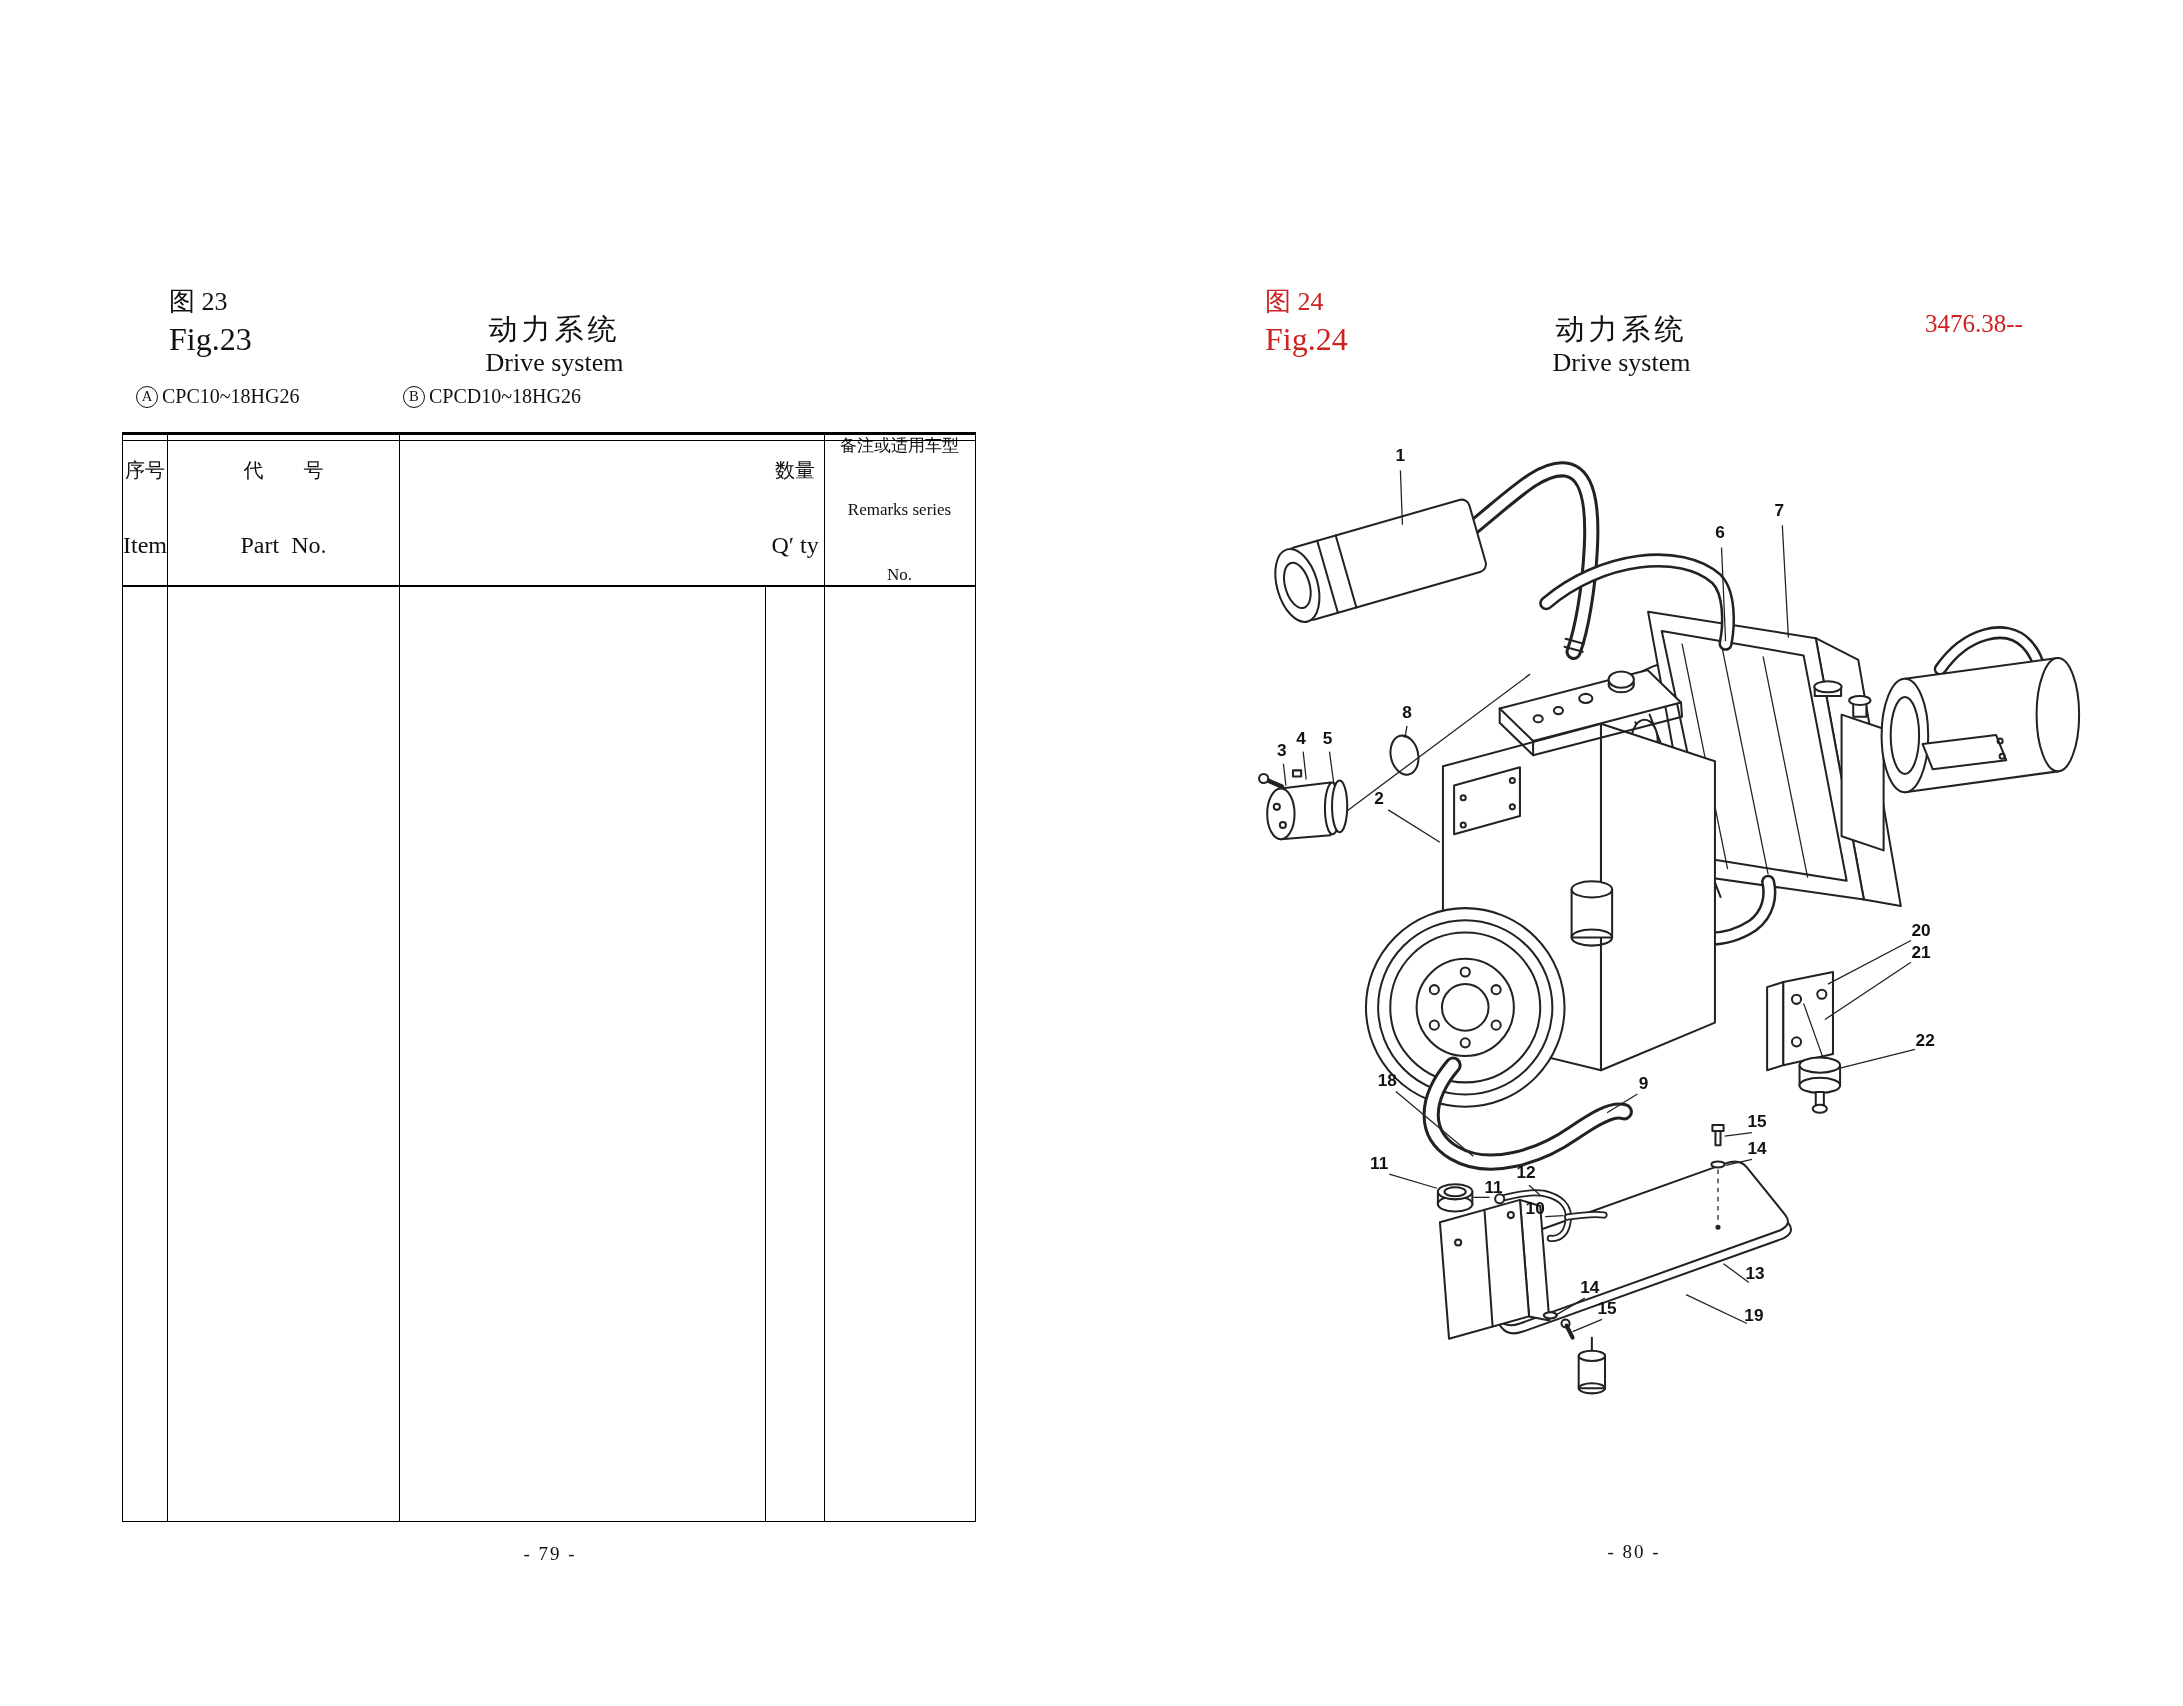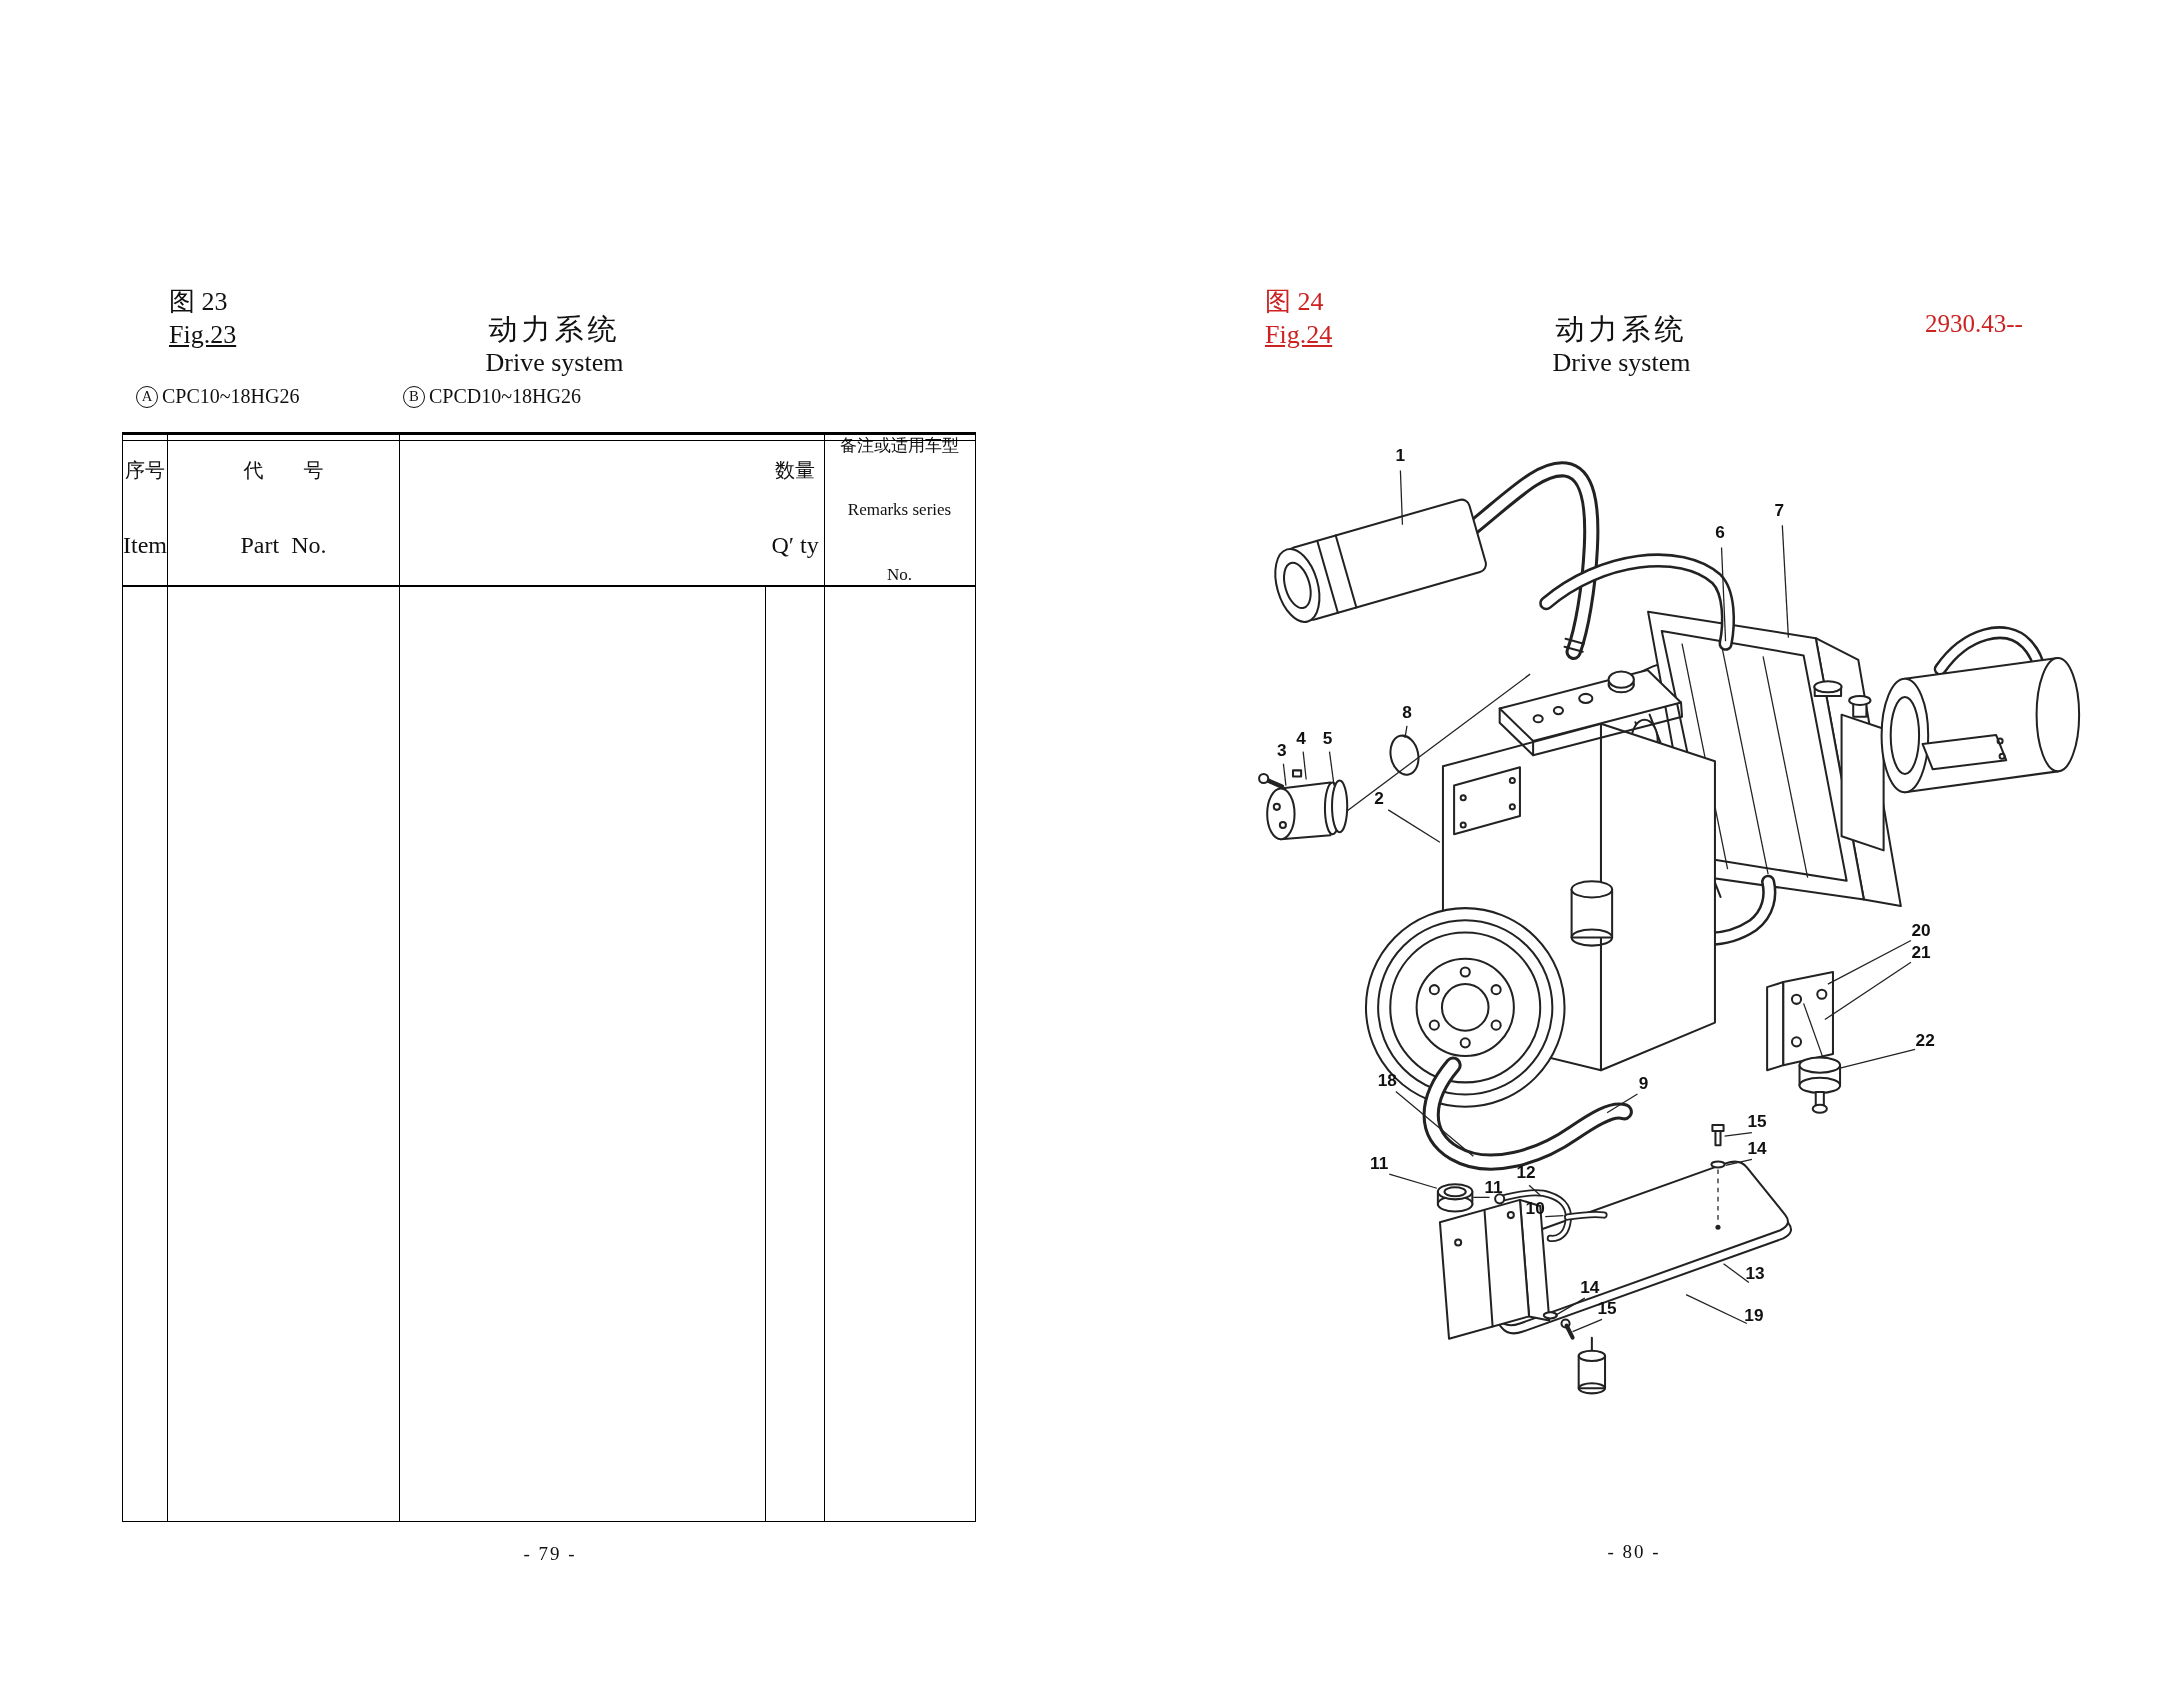--- a/index.html
+++ b/index.html
@@ -4,21 +4,21 @@
 <style>
   html,body{margin:0;padding:0;background:#888;}
   .sheet{
     position:relative;width:2183px;height:1706px;background:#ffffff;
     font-family:"Liberation Serif","DejaVu Serif",serif;color:#111;overflow:hidden;
   }
   .red{color:#cc2222;}
   
   .fig-block{position:absolute;line-height:1.25;margin-left:40px;}
   .fig-block .l1{font-size:26px;}
-  .fig-block .l2{font-size:26px;text-decoration:underline;}
+  .fig-block .l2{font-size:32px;}
   .title-block{position:absolute;text-align:center;line-height:1.2;margin-top:28px;}
   .title-block .t-cn{font-size:29px;letter-spacing:4px;}
   .title-block .t-en{font-size:26px;}
   .variant{position:absolute;font-size:20px;display:flex;align-items:center;gap:4px;}
   .circ{
     display:inline-flex;align-items:center;justify-content:center;
     width:22px;height:22px;border:1.5px solid #111;border-radius:50%;
     font-size:14.7px;line-height:1;flex:0 0 auto;box-sizing:border-box;background:#fff;
   }
   .edition{position:absolute;font-size:25px;}
@@ -118,21 +118,21 @@
   <div class="fig-block red" style="left:1225px;top:286px;">
     <div class="l1">图 24</div>
     <div class="l2">Fig.24</div>
   </div>
 
   <div class="title-block" style="left:1490px;top:284px;width:263px;">
     <div class="t-cn">动力系统</div>
     <div class="t-en">Drive system</div>
   </div>
 
-  <div class="edition red" style="left:1925px;top:310px;">2930.43--</div>
+  <div class="edition red" style="left:1925px;top:310px;">3476.38--</div>
 
   <div class="diagram">
     <svg viewBox="0 0 1909 2150">
 
       <line class="thin" x1="252" y1="755" x2="620" y2="480"></line>
 
       <circle class="artf" cx="940" cy="660" r="210"></circle>
 
       <g>
         <polygon class="artf" points="1184,409 1268,452 1352,938 1279,925"></polygon>

